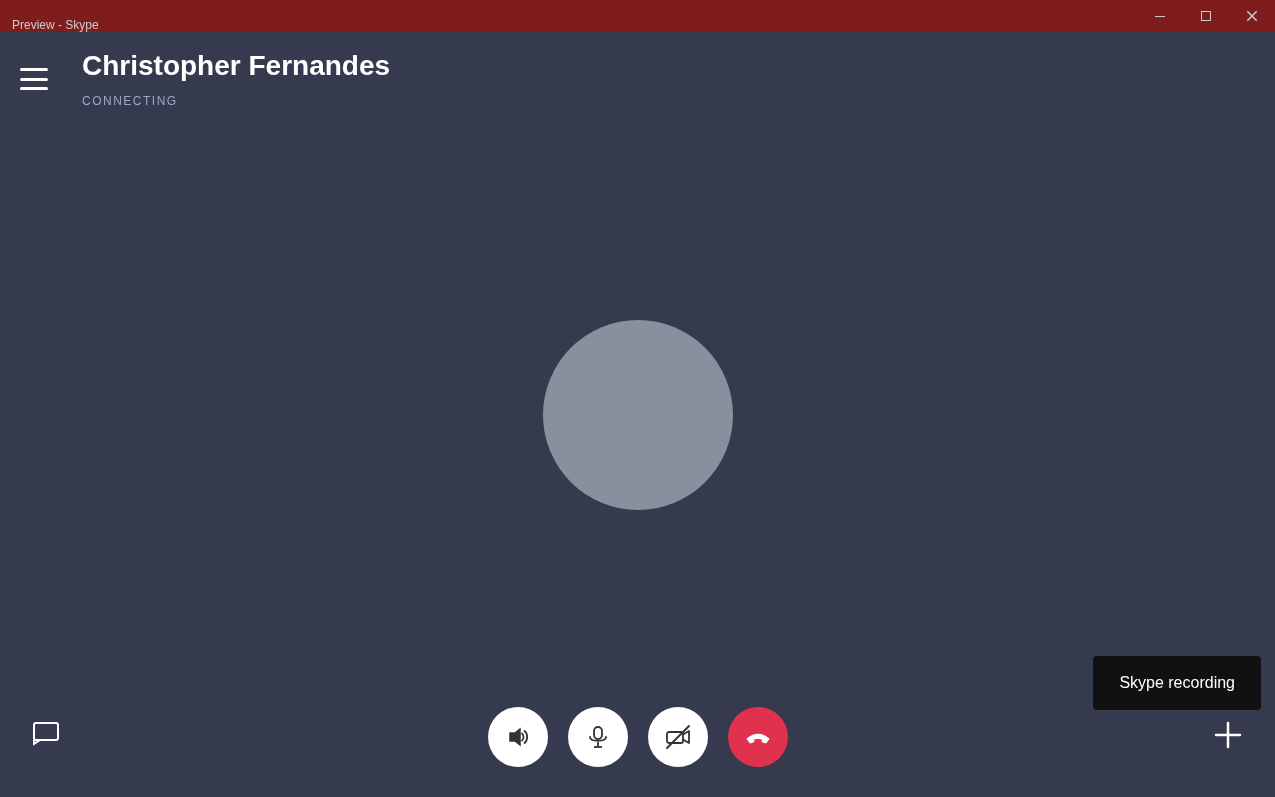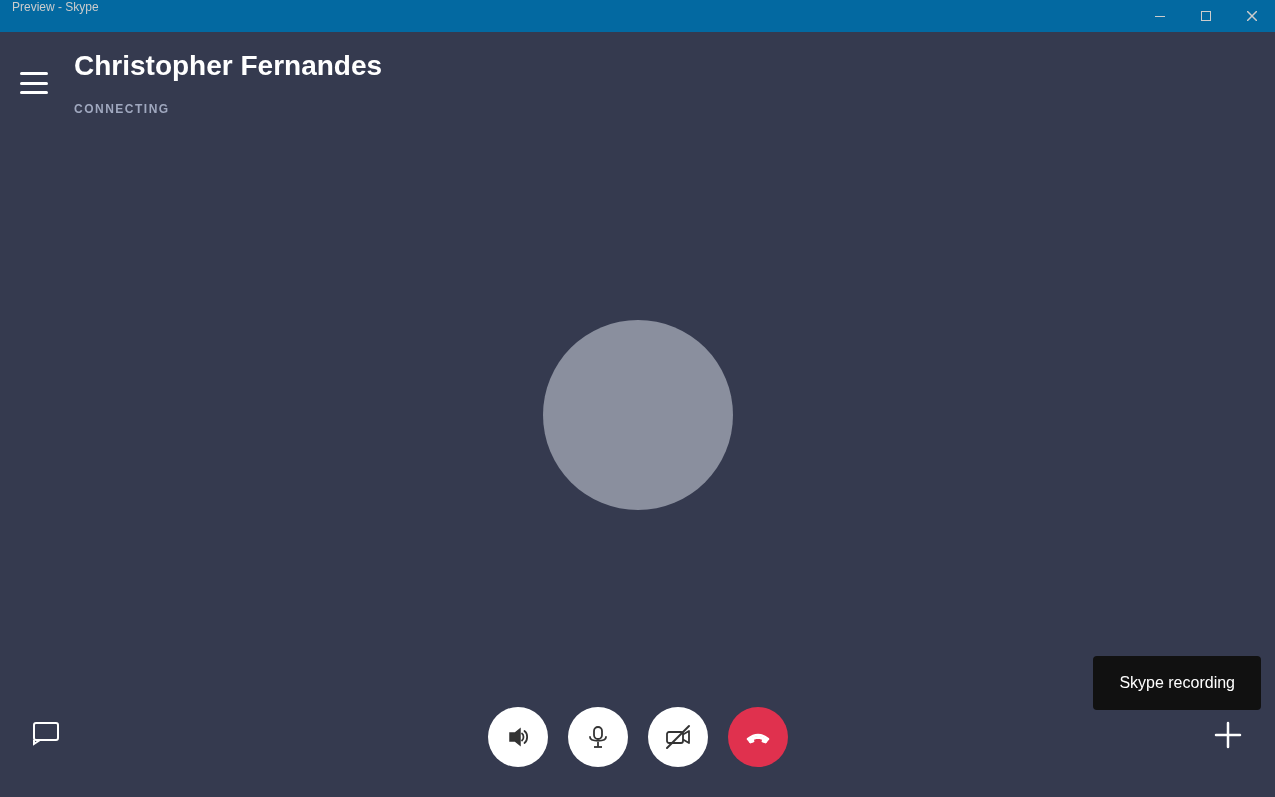--- a/index.html
+++ b/index.html
@@ -10,23 +10,23 @@
       background: #2d3142;
       font-family: 'Segoe UI', Arial, sans-serif;
       overflow: hidden;
       color: #fff;
     }
 
     
     .title-bar {
       width: 100%;
       height: 32px;
-      background: #0369a1;
-      display: flex;
-      align-items: flex-start;
+      background: #7f1d1d;
+      display: flex;
+      align-items: flex-end;
       justify-content: space-between;
       padding: 0 0 0 12px;
       user-select: none;
     }
     .title-bar-title {
       font-size: 12px;
       color: #ccc;
     }
     .title-bar-controls {
       display: flex;
@@ -52,21 +52,21 @@
       position: relative;
       display: flex;
       flex-direction: column;
     }
 
     
     .header {
       display: flex;
       align-items: center;
       padding: 18px 20px 10px 20px;
-      gap: 26px;
+      gap: 34px;
       position: absolute;
       top: 0;
       left: 0;
       z-index: 10;
     }
 
     .hamburger-icon {
       width: 28px;
       height: 22px;
       display: flex;
@@ -85,24 +85,24 @@
       display: flex;
       flex-direction: column;
     }
     .caller-name {
       font-size: 28px;
       font-weight: 600;
       color: #ffffff;
     }
     .caller-status {
       font-size: 12px;
-      font-weight: 700;
+      font-weight: 400;
       color: #a0a8bf;
       letter-spacing: 1.5px;
-      margin-top: 20px;
+      margin-top: 12px;
     }
 
     
     .avatar-area {
       position: absolute;
       top: 50%;
       left: 50%;
       transform: translate(-50%, -50%);
     }
     .avatar-circle {

